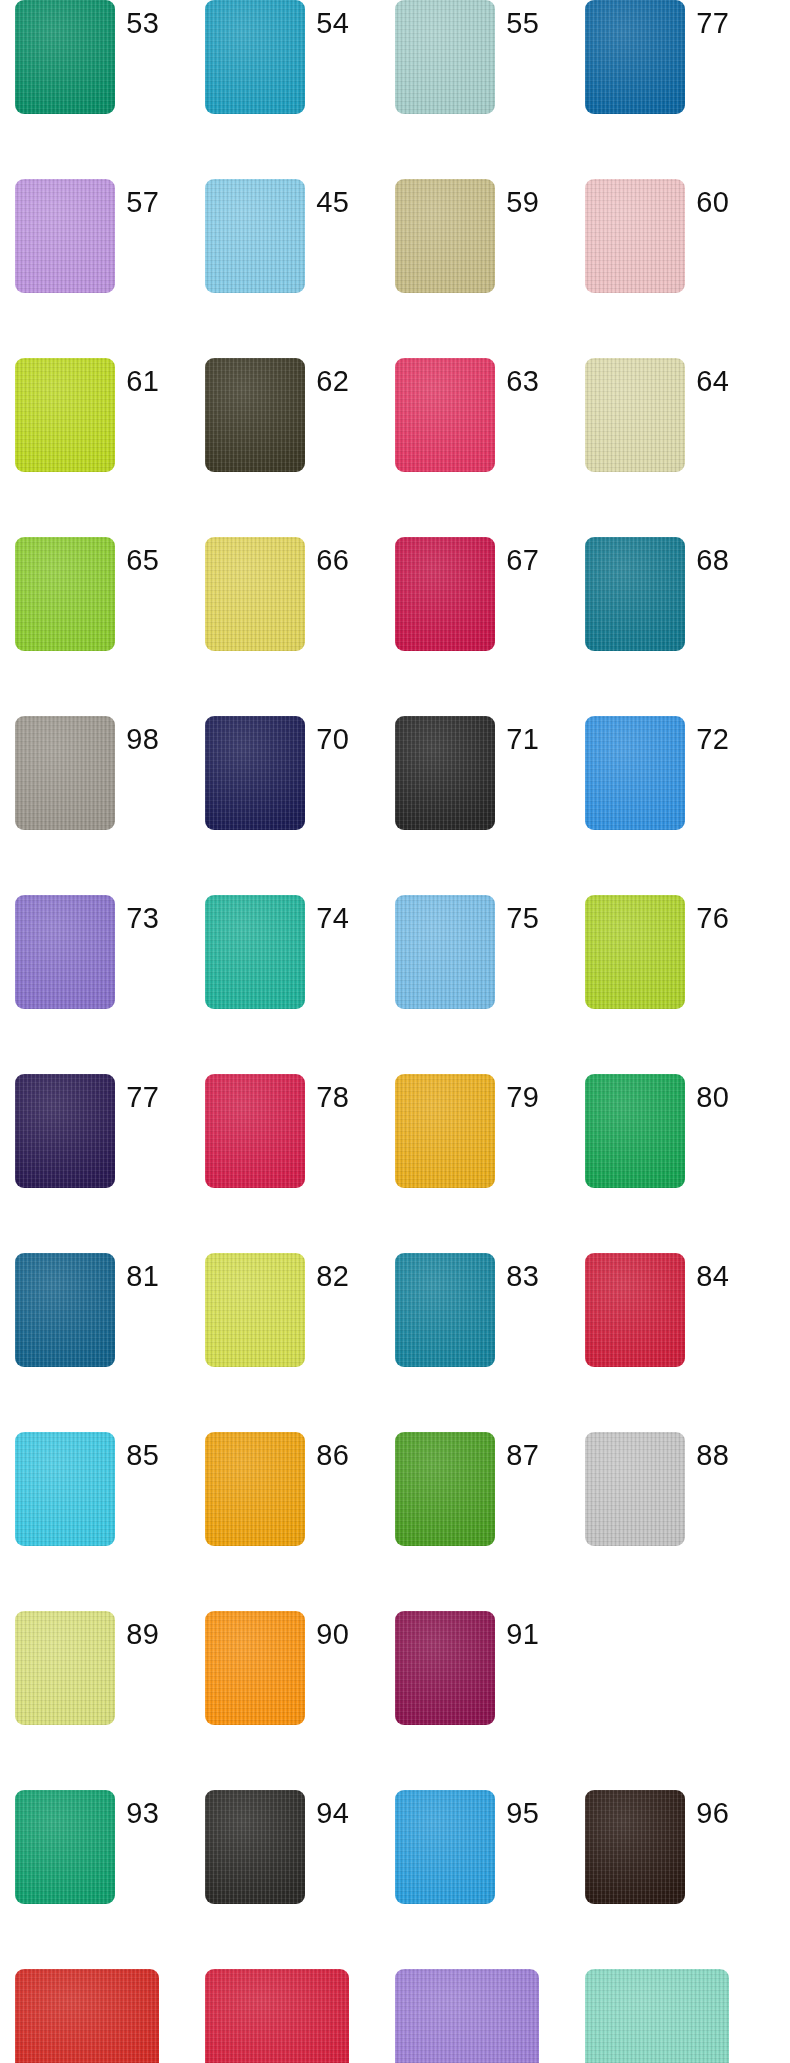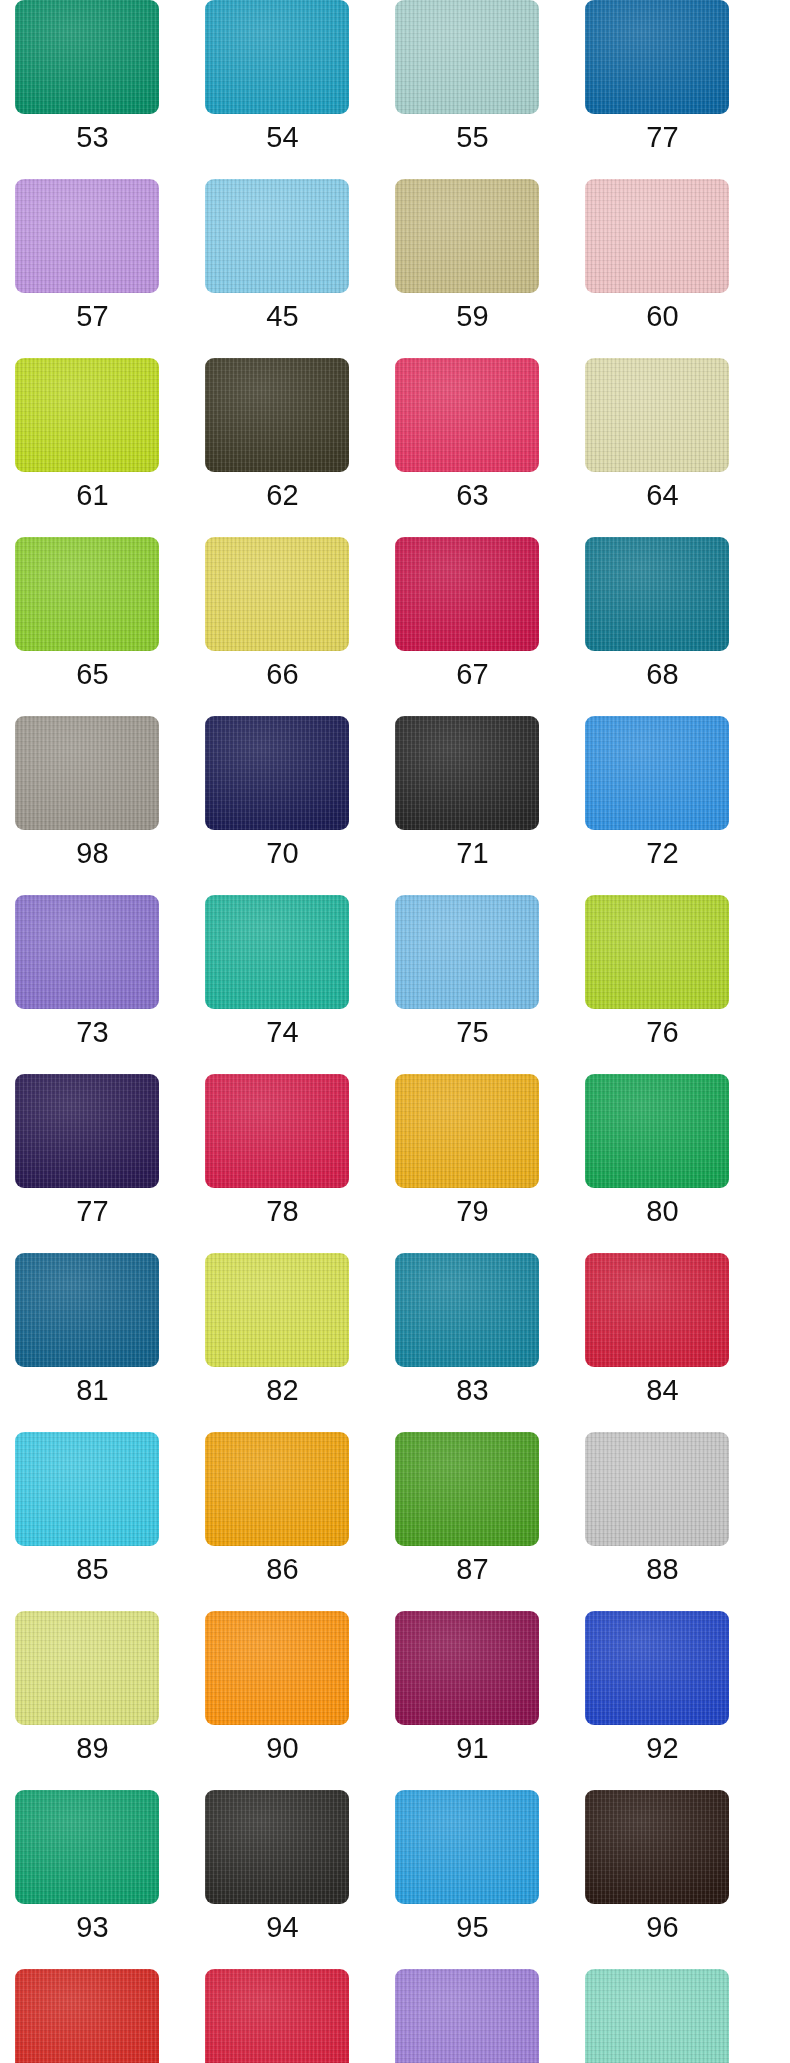--- a/index.html
+++ b/index.html
@@ -20,22 +20,22 @@
   .swatch-row{
     display:flex;
     height:179px;
     padding-left:15px;
     box-sizing:border-box;
   }
   .swatch-cell{
     width:144px;
     margin-right:46px;
     display:flex;
-    flex-direction:column;
-    align-items:center;
+    flex-direction:row;
+    align-items:flex-start;
   }
   .swatch-cell:last-child{margin-right:0;}
 
   .swatch-chip{
     width:144px;
     height:114px;
     border-radius:9px;
     position:relative;
     overflow:hidden;
     background-color:#888;
@@ -261,24 +261,20 @@
         <div class="swatch-label">89</div>
       </div>
       <div class="swatch-cell">
         <div class="swatch-chip" style="background-color: rgb(249, 147, 15);"></div>
         <div class="swatch-label">90</div>
       </div>
       <div class="swatch-cell">
         <div class="swatch-chip" style="background-color: rgb(140, 20, 80);"></div>
         <div class="swatch-label">91</div>
       </div>
-      <div class="swatch-cell">
-        <div class="swatch-chip" style="background-color: rgb(34, 69, 198);"></div>
-        <div class="swatch-label">92</div>
-      </div>
     </div>
     <div class="swatch-row">
       <div class="swatch-cell">
         <div class="swatch-chip" style="background-color: rgb(16, 160, 110);"></div>
         <div class="swatch-label">93</div>
       </div>
       <div class="swatch-cell">
         <div class="swatch-chip" style="background-color: rgb(43, 42, 39);"></div>
         <div class="swatch-label">94</div>
       </div>

